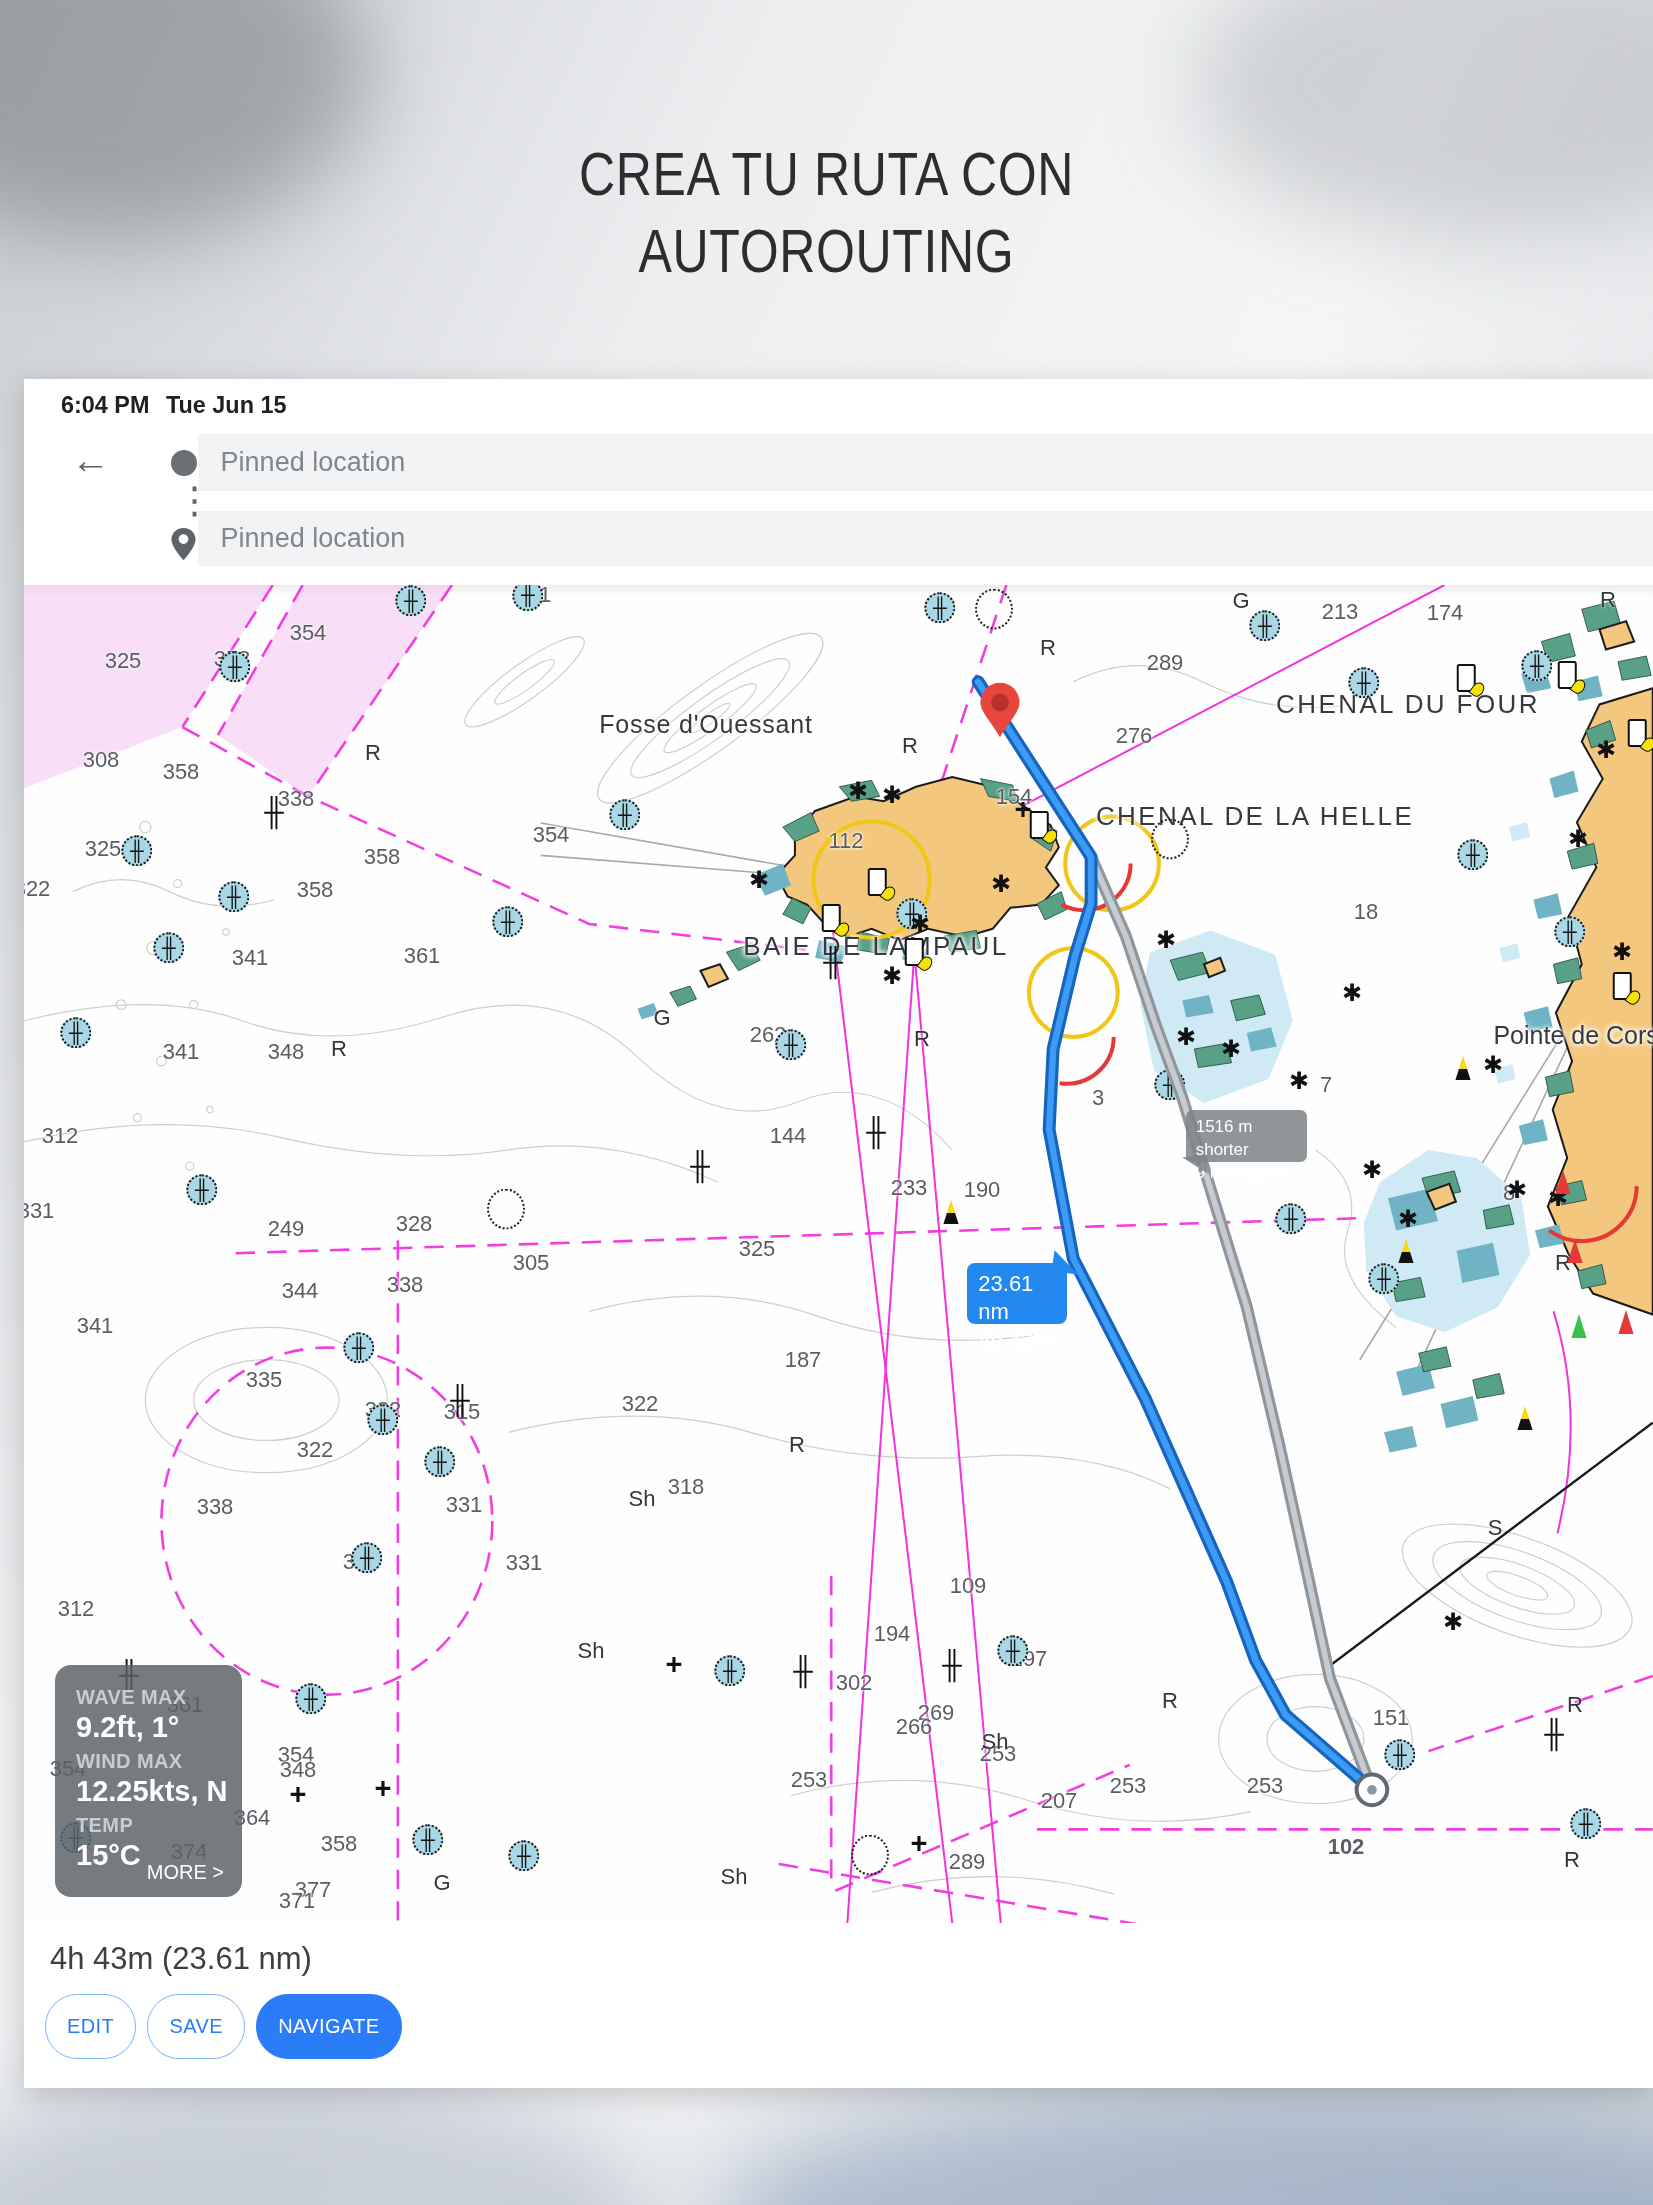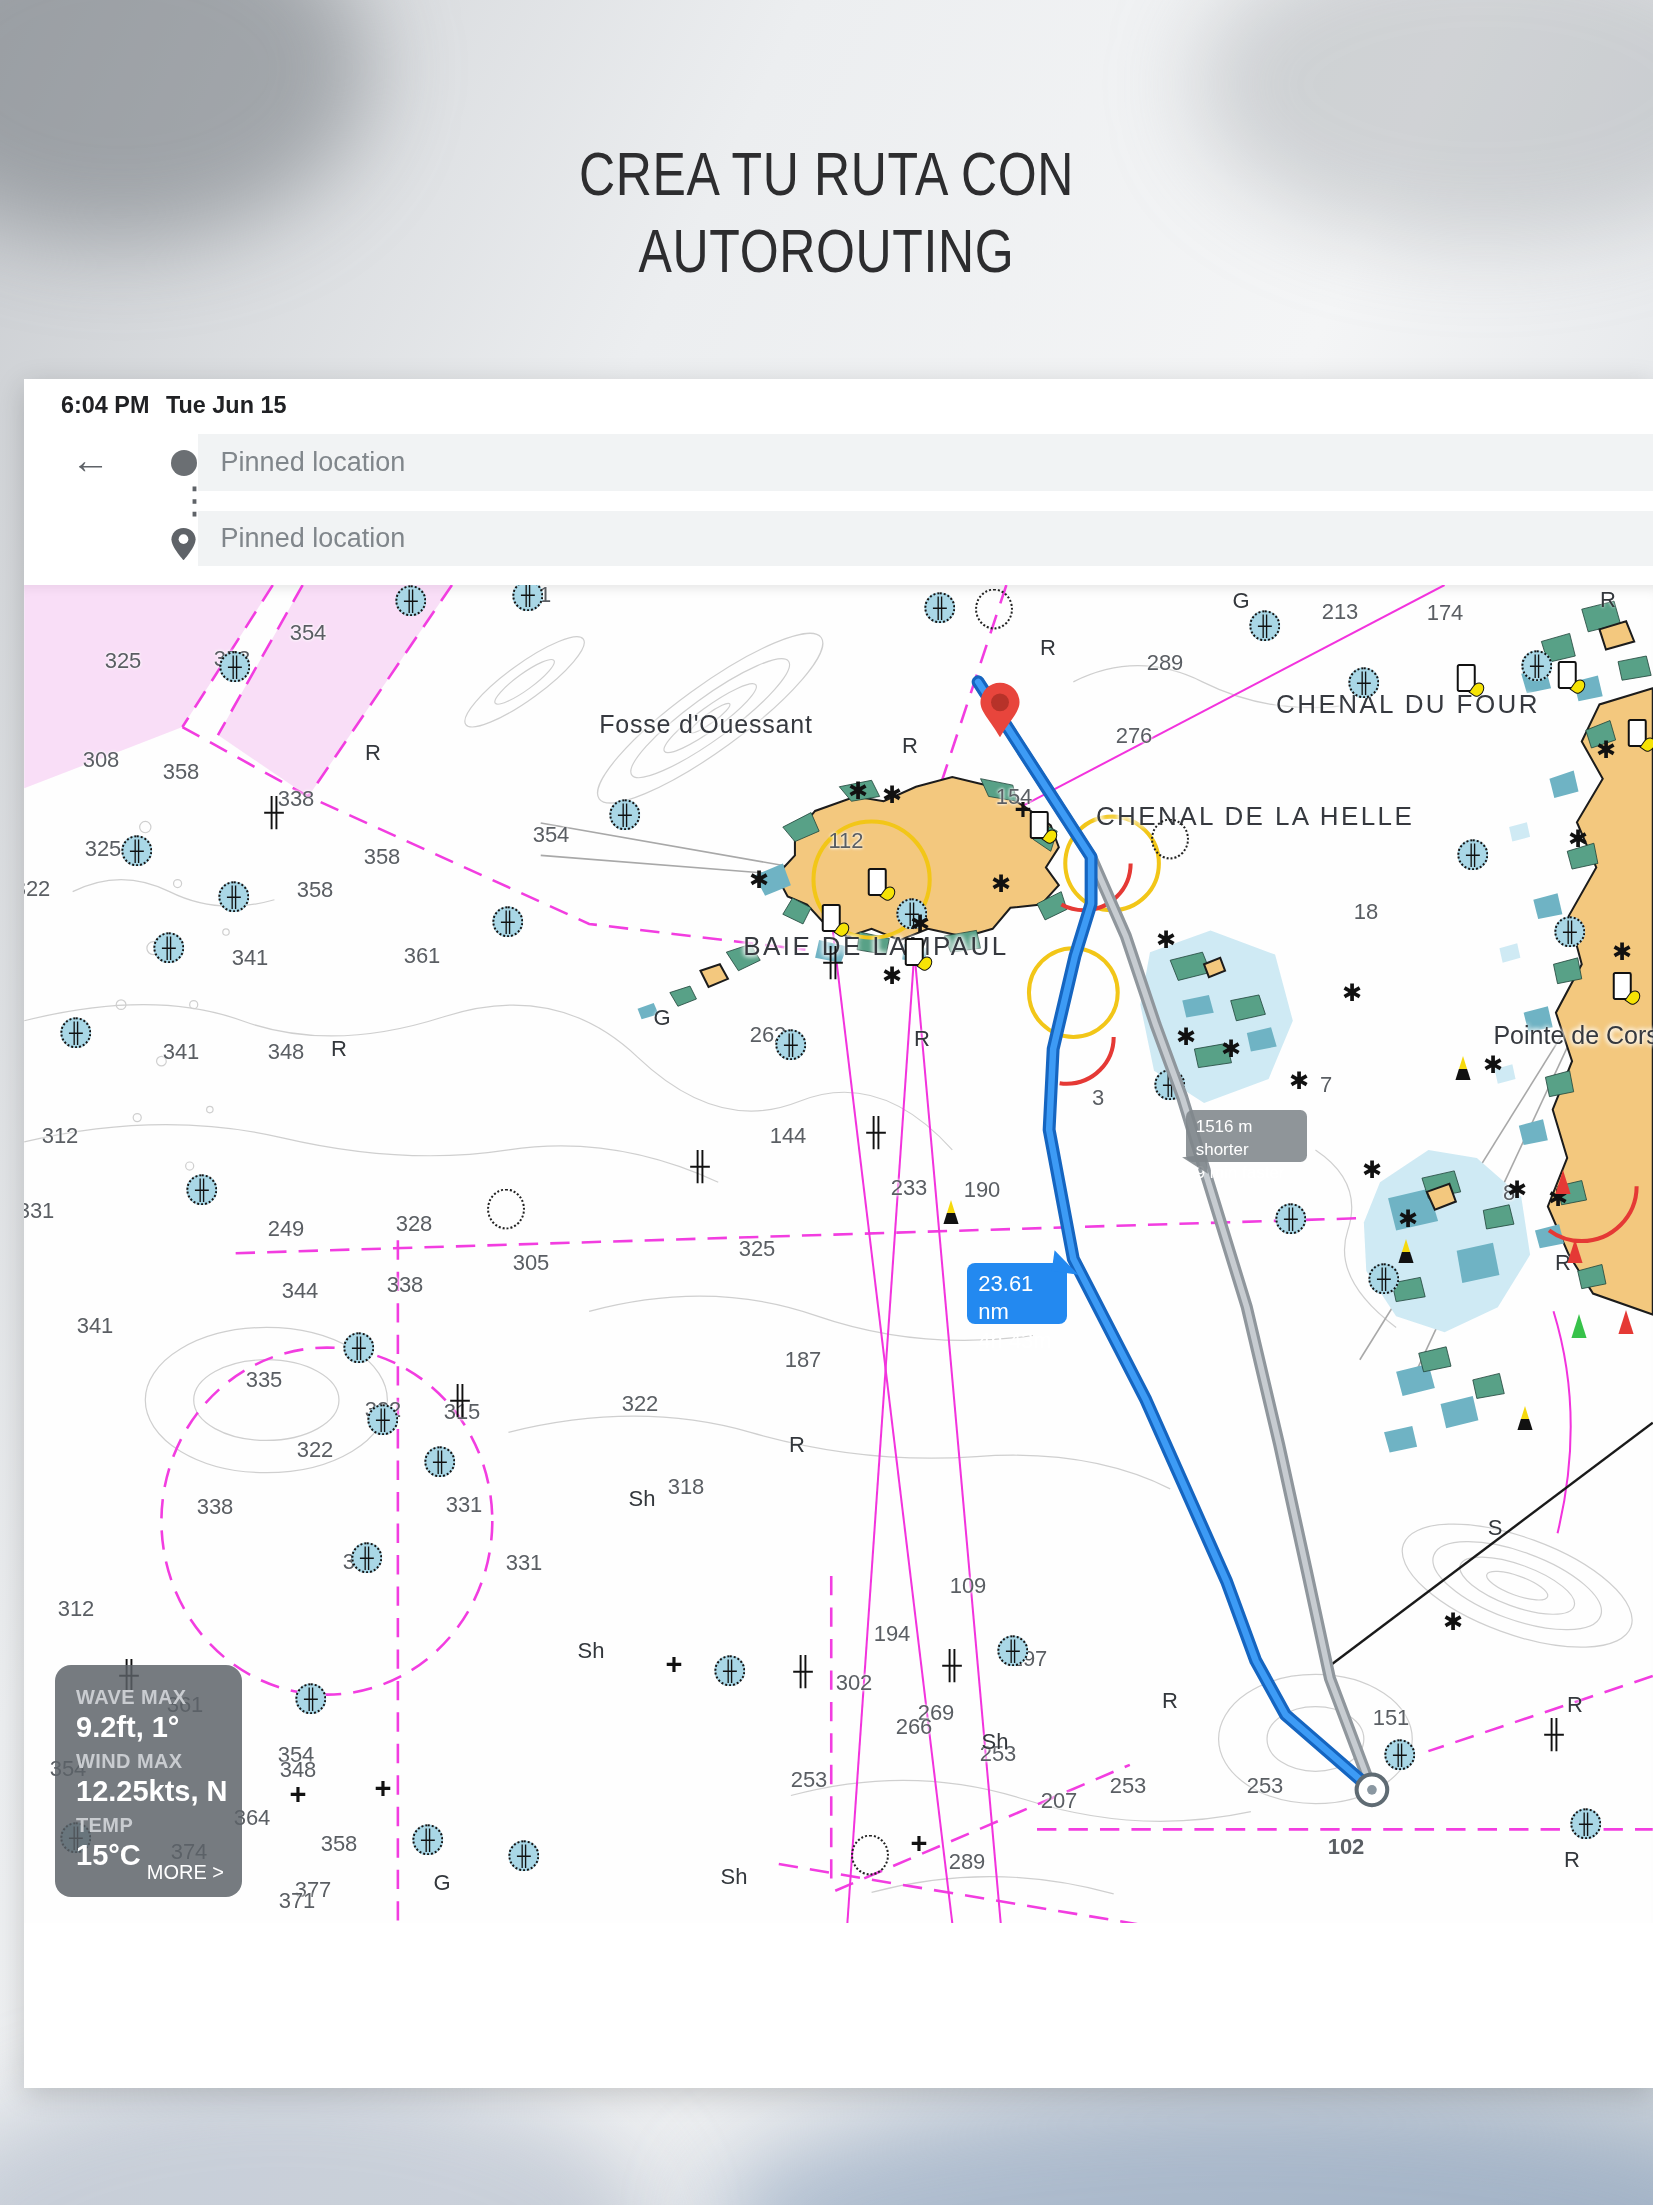--- a/index.html
+++ b/index.html
@@ -490,15 +490,23 @@
         <div class="wl">WAVE MAX</div>
         <div class="wv">9.2ft, 1°</div>
         <div class="wl">WIND MAX</div>
         <div class="wv">12.25kts, N</div>
         <div class="wl">TEMP</div>
         <div class="wv">15°C</div>
         <div class="more">MORE &gt;</div>
       </div>
     </div>
 
+    <div class="footer">
+      <div class="summary">4h 43m (23.61 nm)</div>
+      <div class="btnrow">
+        <button class="pill">EDIT</button>
+        <button class="pill">SAVE</button>
+        <button class="pill primary">NAVIGATE</button>
+      </div>
+    </div>
   </div>
 </div>
 
 
 </body></html>

